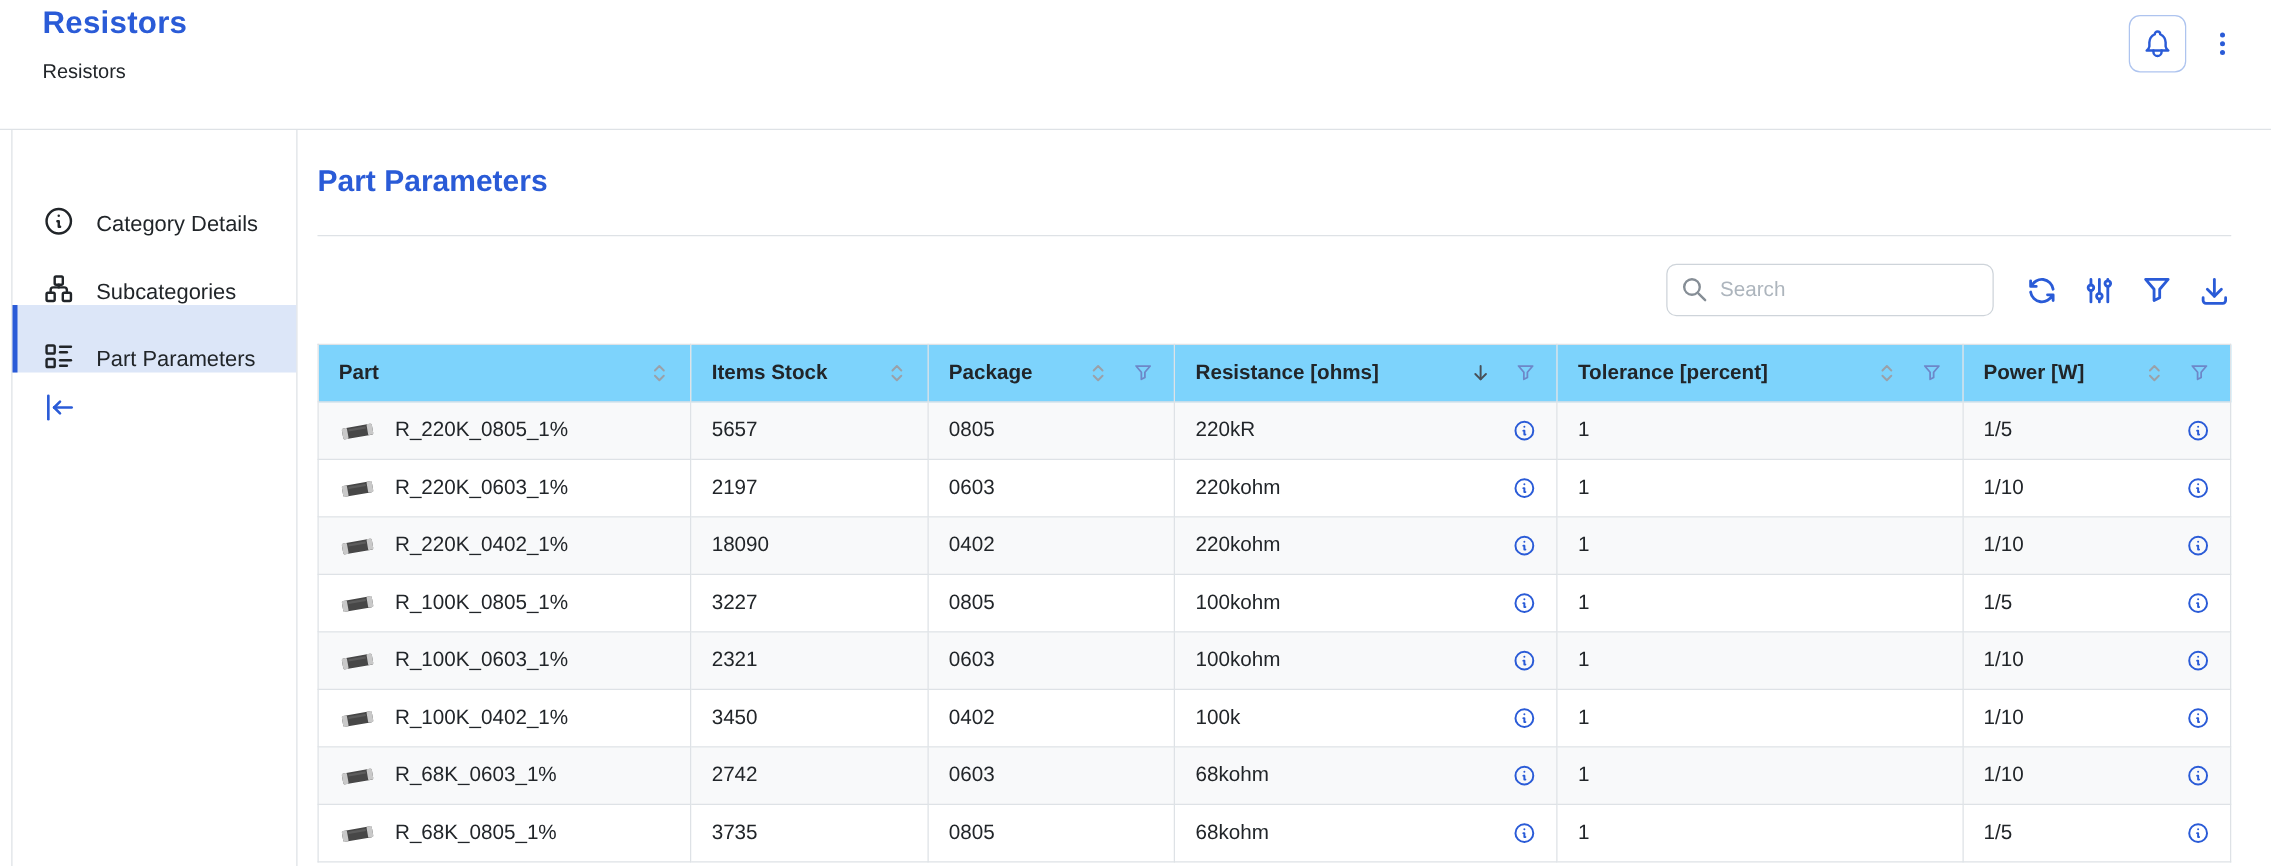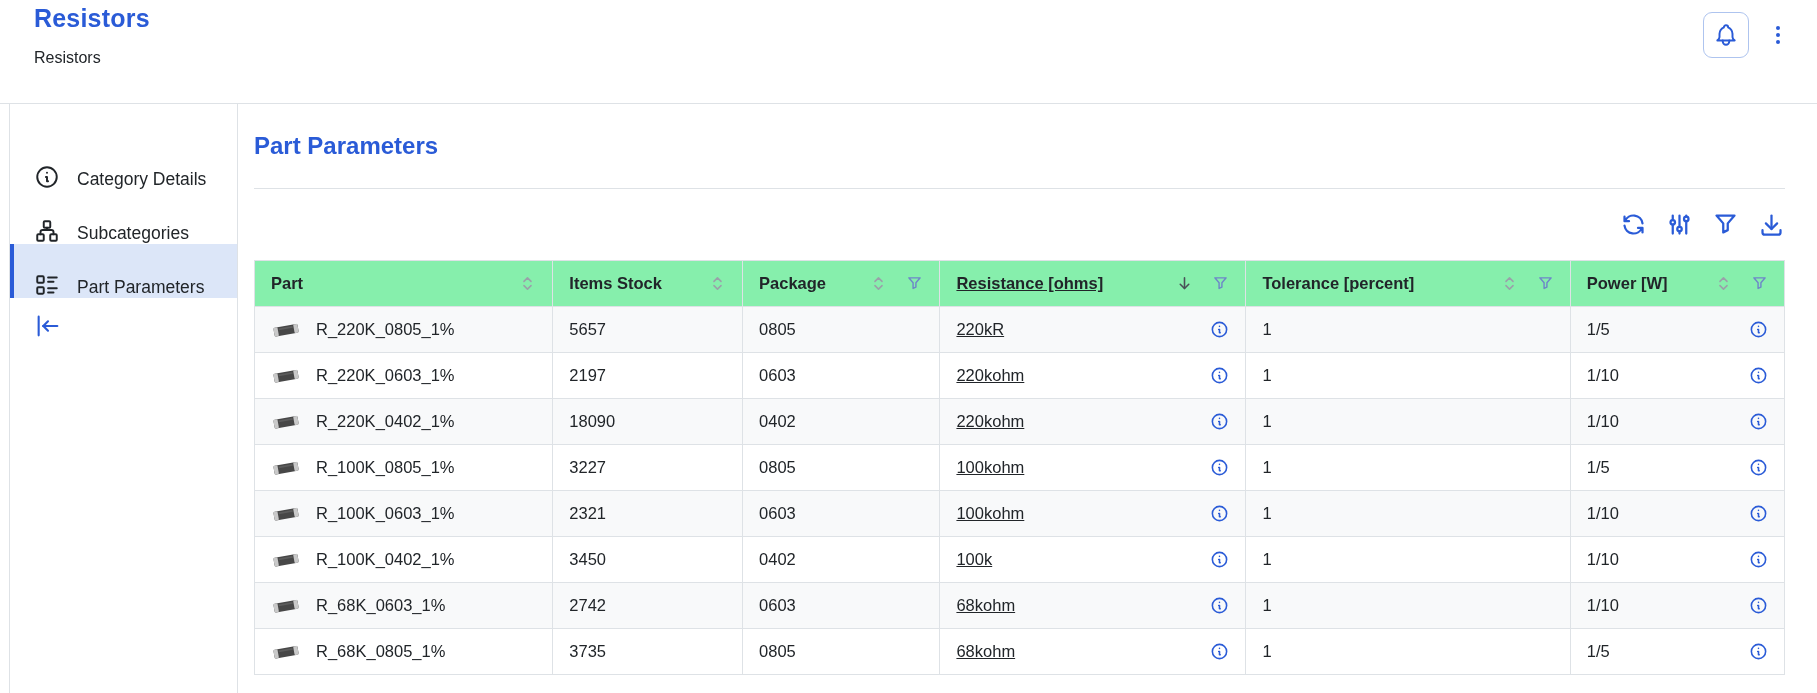--- a/index.html
+++ b/index.html
@@ -41,25 +41,25 @@
                   padding: 0 12px 0 42px; font-size: 16.5px; color: #495057; outline: none;
                   font-family: inherit; }
   .search-input::placeholder { color: #adb5bd; }
   .search-icon { position: absolute; left: 11px; top: 9px; width: 23px; height: 23px; color: #868e96; }
   .tool-btn { background: none; border: none; color: var(--accent); width: 27px; height: 27px; cursor: pointer; padding: 0; }
   svg { width: 100%; height: 100%; display: block; }
 
   
   table { width: 100%; border-collapse: collapse; margin-top: 22px; font-size: 16.5px; table-layout: fixed; }
   th, td { border: 1px solid var(--border); padding: 0 16px; height: 46px; text-align: left; vertical-align: middle; }
-  th { font-weight: 700; background: #86efac; cursor: pointer; }
+  th { font-weight: 700; background: #7dd3fc; cursor: pointer; }
   tbody tr:nth-child(odd) { background: #f8f9fa; }
   tbody tr:nth-child(even) { background: #fff; }
   .c0 { width: 19.5%; } .c1 { width: 12.4%; } .c2 { width: 12.9%; }
-  .c3 { width: 20.0%; text-decoration: underline; } .c4 { width: 21.2%; } .c5 { width: 14.0%; }
+  .c3 { width: 20.0%; } .c4 { width: 21.2%; } .c5 { width: 14.0%; }
   .th-wrap { display: flex; align-items: center; justify-content: space-between; gap: 8px; }
   .th-icons { display: flex; align-items: center; gap: 19px; }
   .sort-icon { width: 17px; height: 17px; color: #9aa1a9; cursor: pointer; flex-shrink: 0; }
   .sort-icon.desc { color: #495057; }
   .th-funnel { width: 17px; height: 17px; color: #6d87c8; cursor: pointer; flex-shrink: 0; }
   .part-cell { display: flex; align-items: center; gap: 15px; }
   .thumb { width: 30px; height: 18px; flex-shrink: 0; }
   .cell-flex { display: flex; align-items: center; justify-content: space-between; gap: 12px; }
   .info-icon { width: 19px; height: 19px; color: var(--accent); cursor: pointer; flex-shrink: 0; }
 </style>
@@ -144,20 +144,29 @@
               <path d="M8 12l4 4"></path>
             </svg></span>
       </button>
     </nav>
 
     <main class="main">
       <h2 class="main-title">Part Parameters</h2>
       <hr class="main-divider">
 
       <div class="toolbar">
+        <div class="search-box">
+          <span class="search-icon">
+              <svg viewBox="0 0 24 24" fill="none" stroke="currentColor" stroke-width="2" stroke-linecap="round">
+                <circle cx="10" cy="10" r="6.5"></circle>
+                <path d="M15.5 15.5L21 21"></path>
+              </svg>
+            </span>
+          <input class="search-input" type="text" placeholder="Search" style="">
+        </div>
 
       <button class="tool-btn"><span><svg viewBox="0 0 24 24" fill="none" stroke="currentColor" stroke-width="2" stroke-linecap="round" stroke-linejoin="round">
                 <path d="M20 11a8.1 8.1 0 0 0-15.5-2M4 5v4h4"></path>
                 <path d="M4 13a8.1 8.1 0 0 0 15.5 2m.5 4v-4h-4"></path>
               </svg></span></button>
           <button class="tool-btn"><span><svg viewBox="0 0 24 24" fill="none" stroke="currentColor" stroke-width="2" stroke-linecap="round">
                 <circle cx="6" cy="10" r="2"></circle>
                 <path d="M6 4v4M6 12v8"></path>
                 <circle cx="12" cy="16" r="2"></circle>
                 <path d="M12 4v10M12 18v2"></path>

